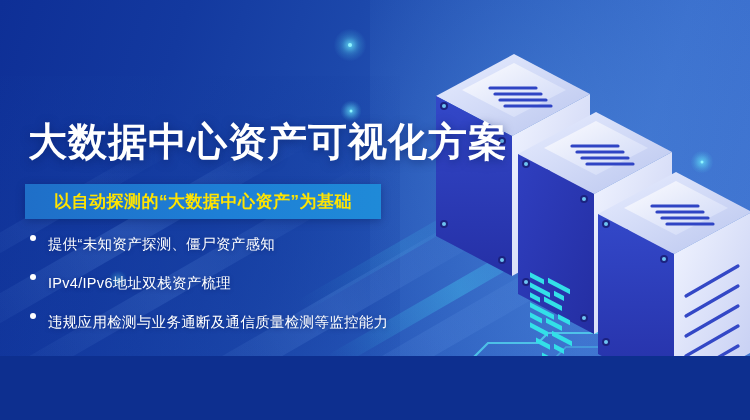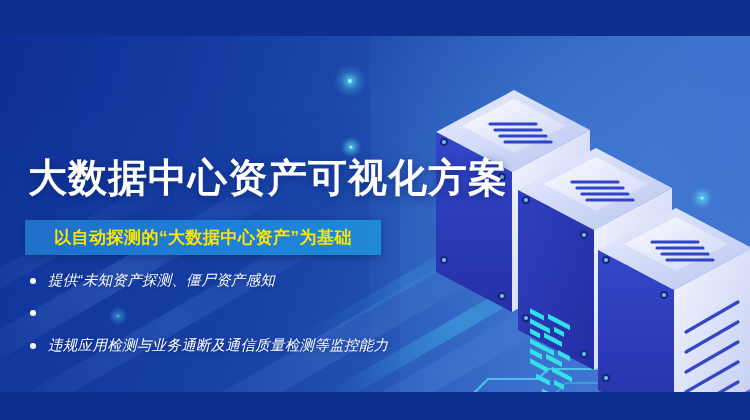--- a/index.html
+++ b/index.html
@@ -1,21 +1,20 @@
 <!DOCTYPE html>
 <html><head>
 <meta charset="utf-8">
 <style>
   html,body{margin:0;padding:0;background:#0d2f8f;}
   *{box-sizing:border-box;}
   .banner{
     position:relative;width:750px;height:356px;overflow:hidden;
     font-family:"Liberation Sans","DejaVu Sans",sans-serif;
     background:linear-gradient(108deg,#0e2f96 0%,#13399f 22%,#1c48ab 42%,#2a5cbd 62%,#3a6fcd 80%,#4176d2 100%);
-    margin-top:36px;
   }
   
   .bg-layer{position:absolute;inset:0;pointer-events:none;}
   .streaks{position:absolute;inset:0;overflow:hidden;}
   .streak{
     position:absolute;height:26px;border-radius:13px;
     background:linear-gradient(90deg,rgba(120,175,255,0),rgba(130,185,255,.30),rgba(120,175,255,0));
     transform:rotate(-30deg);transform-origin:left center;
   }
   .s1{left:-60px;top:330px;width:420px;opacity:.55;}
@@ -63,21 +62,21 @@
     position:absolute;left:25px;top:184px;height:35px;padding:0 29px;
     display:flex;align-items:center;
     background:linear-gradient(90deg,#1f6fc8 0%,#1e7fd6 55%,#1f8ad8 100%);
     box-shadow:0 2px 8px rgba(4,22,80,.35);
   }
   .badge-text{
     font-size:17px;font-weight:700;color:#ffe400;letter-spacing:.5px;white-space:nowrap;
   }
   .bullets{position:absolute;left:30px;top:235px;margin:0;padding:0;list-style:none;}
   .bullet{
-    display:flex;align-items:center;margin-bottom:20px;font-style:italic;
+    display:flex;margin-bottom:20px;
   }
   .bullet-dot{
     width:6px;height:6px;border-radius:50%;background:#ffffff;
     margin-right:12px;flex:0 0 auto;
   }
   .bullet-text{
     font-size:14.5px;color:#ffffff;letter-spacing:.3px;white-space:nowrap;
     text-shadow:0 1px 4px rgba(5,25,90,.45);
   }
 </style>
@@ -269,20 +268,21 @@
       <span class="badge-text">以自动探测的“大数据中心资产”为基础</span>
     </div>
 
     <ul class="bullets">
       <li class="bullet">
         <span class="bullet-dot"></span>
         <span class="bullet-text">提供“未知资产探测、僵尸资产感知</span>
       </li>
       <li class="bullet">
         <span class="bullet-dot"></span>
+        <span class="bullet-text">IPv4/IPv6地址双栈资产梳理</span>
       </li>
       <li class="bullet">
         <span class="bullet-dot"></span>
         <span class="bullet-text">违规应用检测与业务通断及通信质量检测等监控能力</span>
       </li>
     </ul>
   </div>
 
 </div>
 

